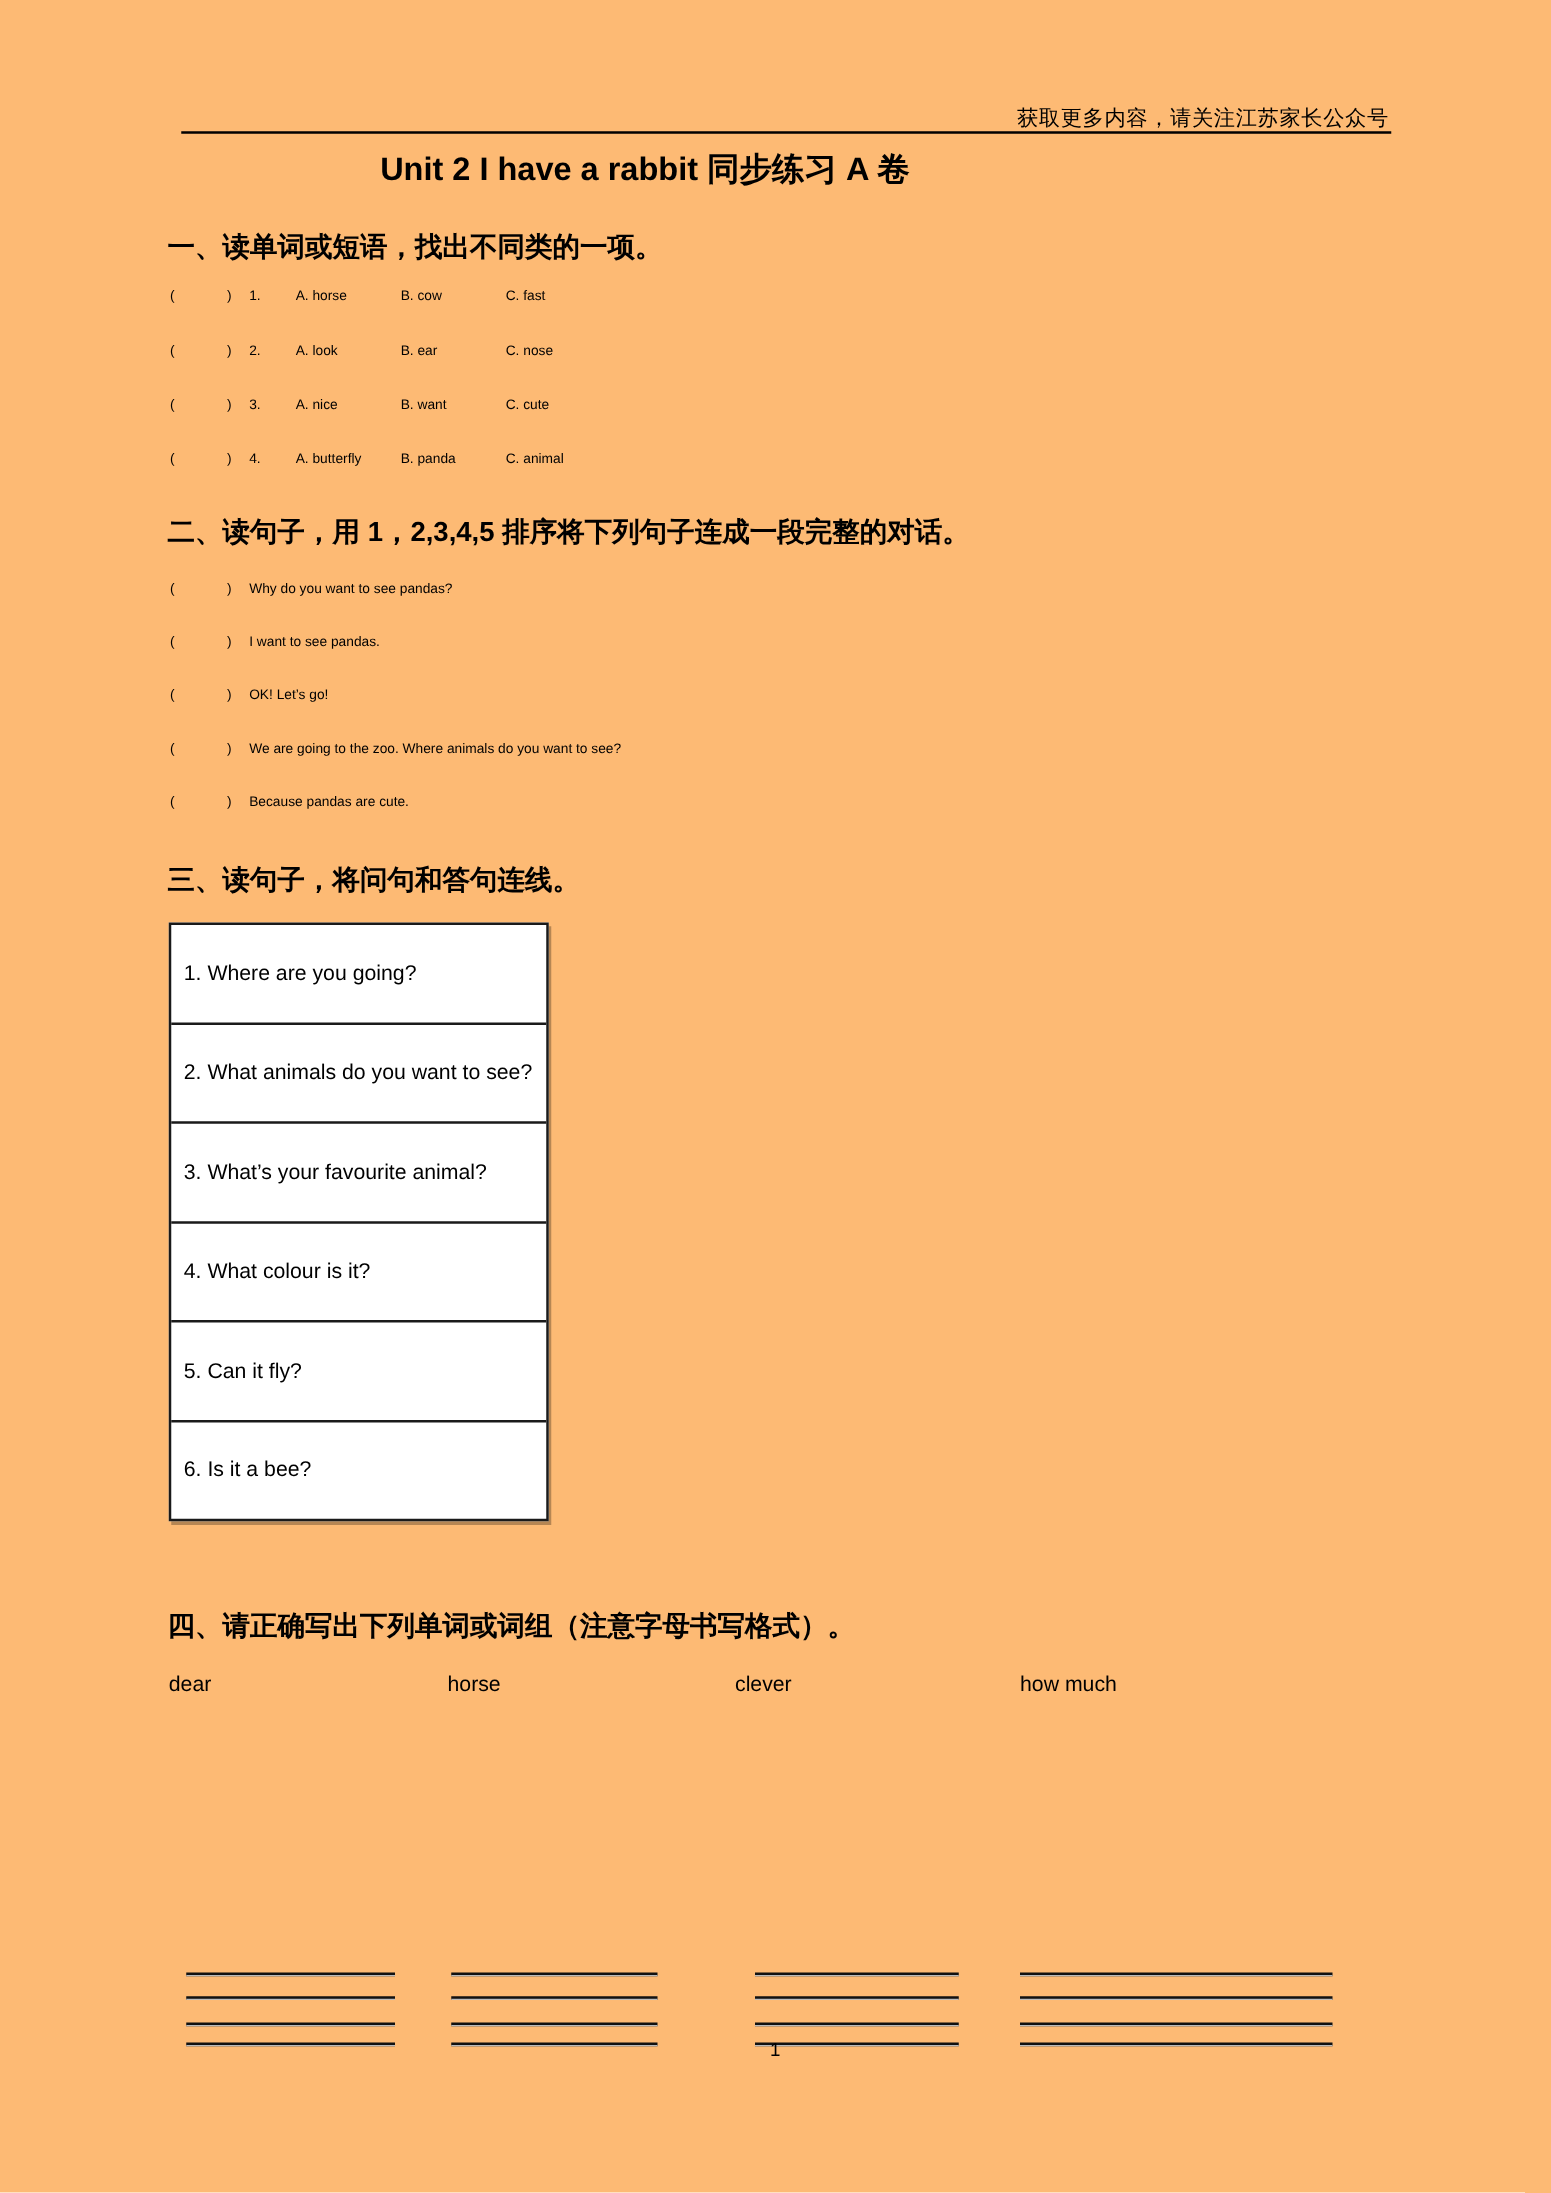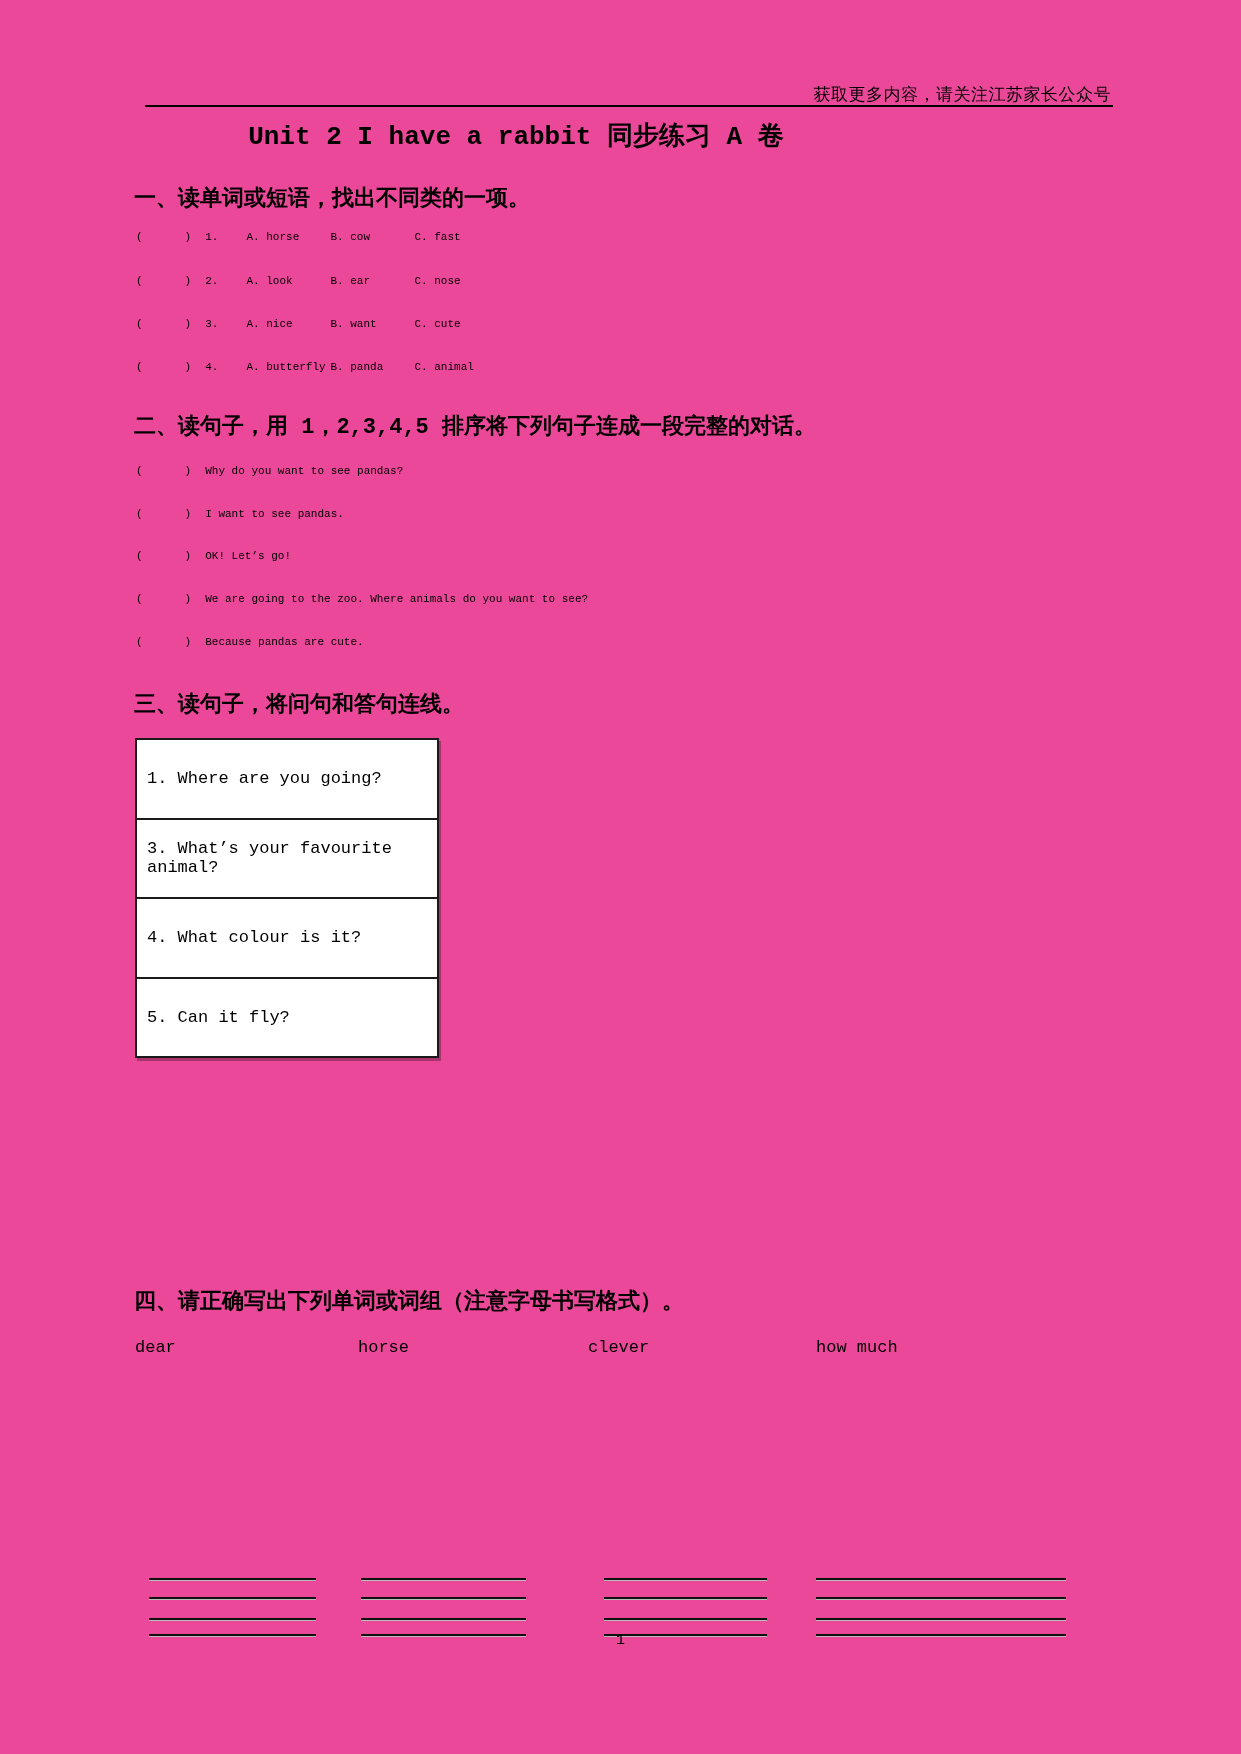--- a/index.html
+++ b/index.html
@@ -1,22 +1,22 @@
 <!DOCTYPE html>
 <html><head>
 <meta charset="utf-8">
 <style>
   html, body { margin: 0; padding: 0; background: #ffffff; }
   .page {
     position: relative;
     width: 1241px;
     height: 1754px;
-    background: #ec4899;
+    background: #fdba74;
     color: #000000;
-    font-family: Liberation Mono, monospace;
+    font-family: Liberation Sans, sans-serif;
     overflow: hidden;
   }
   
   .promo {
     position: absolute;
     top: 83px;
     right: 130px;
     font-size: 17px;
     letter-spacing: 0.5px;
   }
@@ -146,23 +146,25 @@
     <span class="paren"><span>(</span><span class="gap"></span><span>)</span></span><span class="txt">We are going to the zoo. Where animals do you want to see?</span>
   </div>
   <div class="item" style="top:636px">
     <span class="paren"><span>(</span><span class="gap"></span><span>)</span></span><span class="txt">Because pandas are cute.</span>
   </div>
 
   <div class="sec-heading" style="top:689px">三、读句子，将问句和答句连线。</div>
 
   <div class="match-col left">
     <div class="match-cell">1. Where are you going?</div>
+    <div class="match-cell">2. What animals do you want to see?</div>
     <div class="match-cell">3. What’s your favourite animal?</div>
     <div class="match-cell">4. What colour is it?</div>
     <div class="match-cell">5. Can it fly?</div>
+    <div class="match-cell">6. Is it a bee?</div>
   </div>
 
 
   <div class="sec-heading" style="top:1286px">四、请正确写出下列单词或词组（注意字母书写格式）。</div>
 
   <span class="word w1">dear</span>
   <span class="word w2">horse</span>
   <span class="word w3">clever</span>
   <span class="word w4">how much</span>
 

